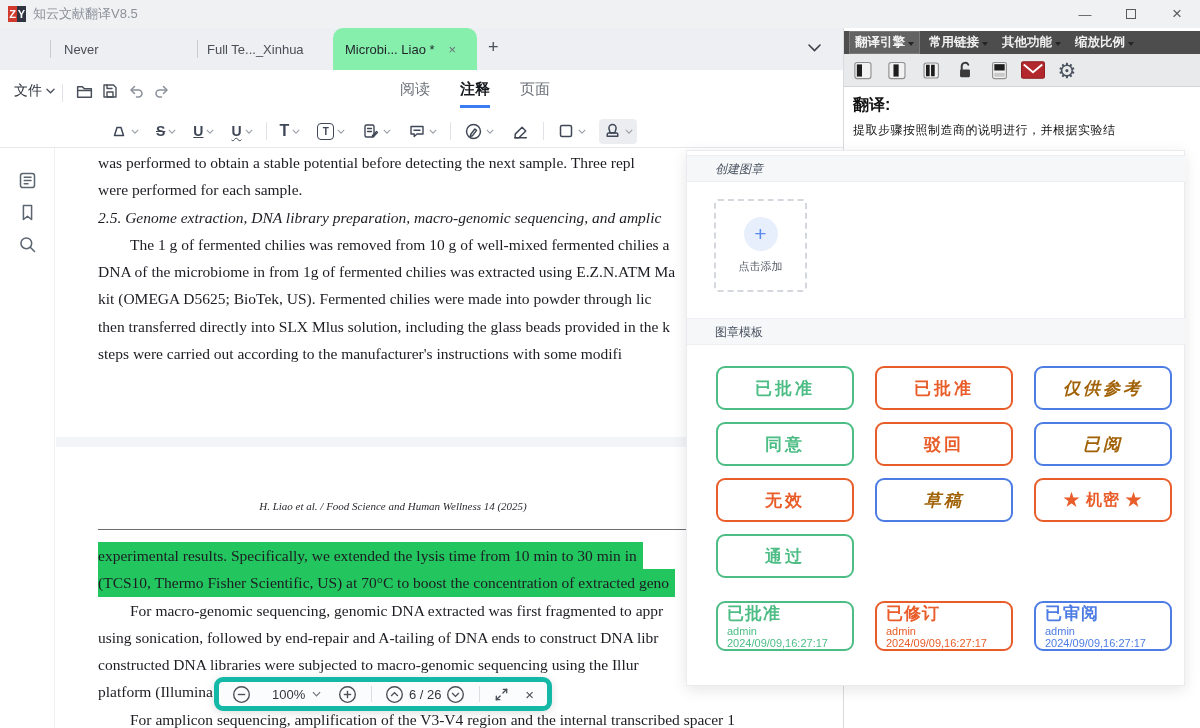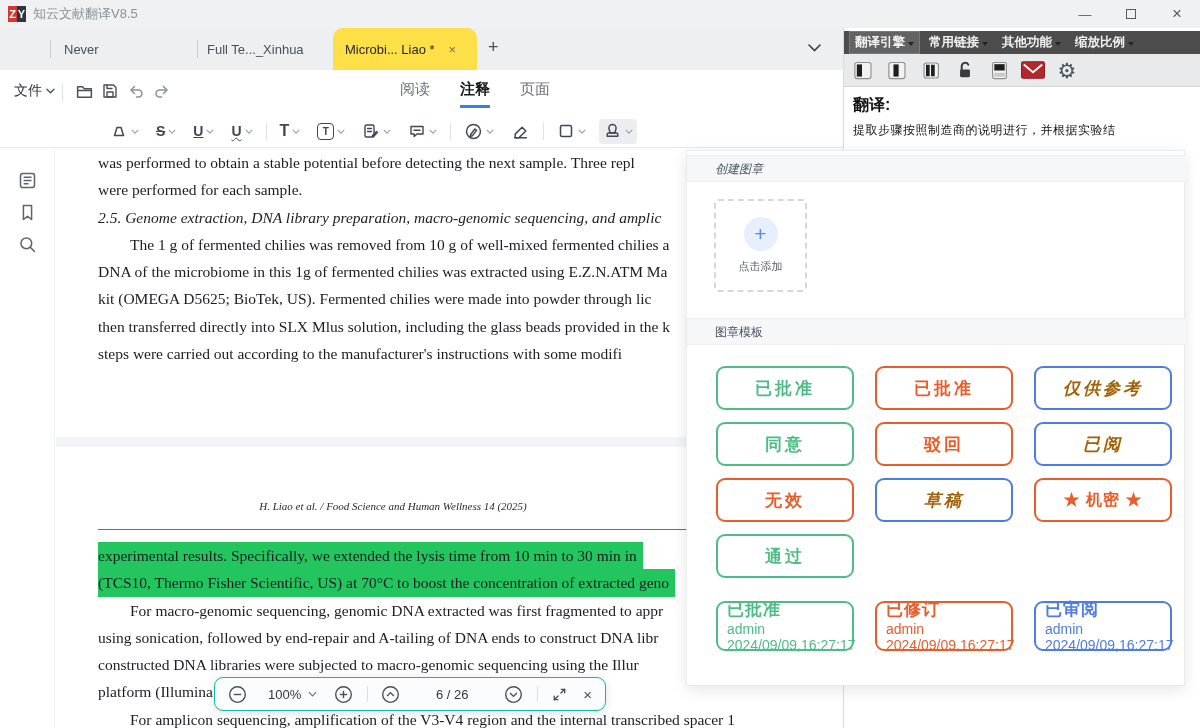--- a/index.html
+++ b/index.html
@@ -14,21 +14,21 @@
   .logo .ly { background:#2f3440; color:#fff; width:9px; text-align:center; }
   .app-title { margin-left:7px; font-size:13px; color:#8a9099; }
   .winbtns { position:absolute; right:0; top:0; height:28px; display:flex; }
   .winbtn { width:46px; height:28px; display:flex; align-items:center; justify-content:center; color:#5a5a5a; font-size:13px; cursor:default; }
   .maxbox { width:10px; height:10px; border:1.2px solid #5a5a5a; display:inline-block; }
 
   
   .tabbar { position:absolute; left:0; top:28px; width:843px; height:42px; background:#edeff2; }
   .tabsep { position:absolute; top:12px; width:1px; height:18px; background:#c9cdd3; }
   .tab { position:absolute; top:0; height:42px; display:flex; align-items:center; font-size:13px; color:#4a4f57; }
-  .tab-active { background:#fde047; border-radius:10px 10px 0 0; padding:0 12px; color:#1f2329; }
+  .tab-active { background:#86efac; border-radius:10px 10px 0 0; padding:0 12px; color:#1f2329; }
   .tab-close { margin-left:14px; color:#6b7079; font-size:13px; }
   .newtab { position:absolute; top:9px; font-size:18px; color:#4a4f57; }
   .tab-chev { position:absolute; top:16px; }
 
   
   .menurow { position:absolute; left:0; top:70px; width:843px; height:45px; background:#fff; }
   .filemenu { position:absolute; left:14px; top:12px; font-size:14px; color:#2b313b; display:flex; align-items:center; gap:4px; }
   .vsep { position:absolute; width:1px; height:18px; background:#dfe2e6; }
   .toolico { position:absolute; top:11px; width:20px; height:20px; display:flex; align-items:center; justify-content:center; }
   .viewtabs { position:absolute; left:400px; top:10px; display:flex; gap:30px; font-size:15px; color:#6a7078; }
@@ -87,24 +87,24 @@
   .stamp[data-color="orange"] { color:#e85d2a; border-color:#e85d2a; }
   .stamp[data-color="blue"]   { color:#a16207; border-color:#4d7ce4;font-style:italic; }
   .stamp.star { letter-spacing:1px; font-size:16px; }
   .stamp-empty { border:none; }
   .custom-grid { position:absolute; left:29px; top:450px; width:456px; display:grid; grid-template-columns:repeat(3,138px); column-gap:21px; }
   .stamp-custom { height:50px; border:2px solid; border-radius:9px; padding:5px 9px 4px; display:flex; flex-direction:column; justify-content:center; background:#fff; }
   .stamp-custom[data-color="green"]  { color:#4dbd85; border-color:#4dbd85; }
   .stamp-custom[data-color="orange"] { color:#e85d2a; border-color:#e85d2a; }
   .stamp-custom[data-color="blue"]   { color:#4d7ce4; border-color:#4d7ce4; }
   .sc-label { font-size:17px; font-weight:bold; letter-spacing:1px; line-height:20px; }
-  .sc-meta { font-size:14px; letter-spacing:0; margin-top:1px; }
-
-  
-  .bottombar { position:absolute; left:214px; top:677px; width:392px; height:34px; background:#fbfcfd; border:1px solid #14b8a6; border-radius:9px; box-shadow:0 2px 10px rgba(0,0,0,0.13); display:flex; align-items:center; padding:0 13px; z-index:40; color:#3c4048; }
+  .sc-meta { font-size:11px; letter-spacing:0; margin-top:1px; }
+
+  
+  .bottombar { position:absolute; left:214px; top:677px; width:338px; height:34px; background:#fbfcfd; border:5px solid #14b8a6; border-radius:9px; box-shadow:0 2px 10px rgba(0,0,0,0.13); display:flex; align-items:center; padding:0 13px; z-index:40; color:#3c4048; }
   .bb-txt { font-size:13px; color:#33373e; }
   .bb-sep { width:1px; height:16px; background:#dcdee2; }
 </style>
 </head>
 <body>
 
 <div class="screen">
 
   <div class="titlebar">
     <div class="logo">
@@ -305,21 +305,21 @@
         </svg>
     </div>
   </div>
 
   <div class="docarea">
     <div class="docpage p1">
       <div class="docline">was performed to obtain a stable potential before detecting the next sample. Three repl</div>
       <div class="docline">were performed for each sample.</div>
       <div class="docline italic">2.5. Genome extraction, DNA library preparation, macro-genomic sequencing, and amplic</div>
       <div class="docline indent">The 1 g of fermented chilies was removed from 10 g of well-mixed fermented chilies a</div>
-      <div class="docline">DNA of the microbiome in this 1g of fermented chilies was extracted using E.Z.N.ATM Ma</div>
+      <div class="docline">DNA of the microbiome in from 1g of fermented chilies was extracted using E.Z.N.ATM Ma</div>
       <div class="docline">kit (OMEGA D5625; BioTek, US). Fermented chilies were made into powder through lic</div>
       <div class="docline">then transferred directly into SLX Mlus solution, including the glass beads provided in the k</div>
       <div class="docline">steps were carried out according to the manufacturer's instructions with some modifi</div>
     </div>
 
     <div class="pagegap"></div>
 
     <div class="runhead">H. Liao et al. / Food Science and Human Wellness 14 (2025)</div>
     <div class="hrule"></div>
 

